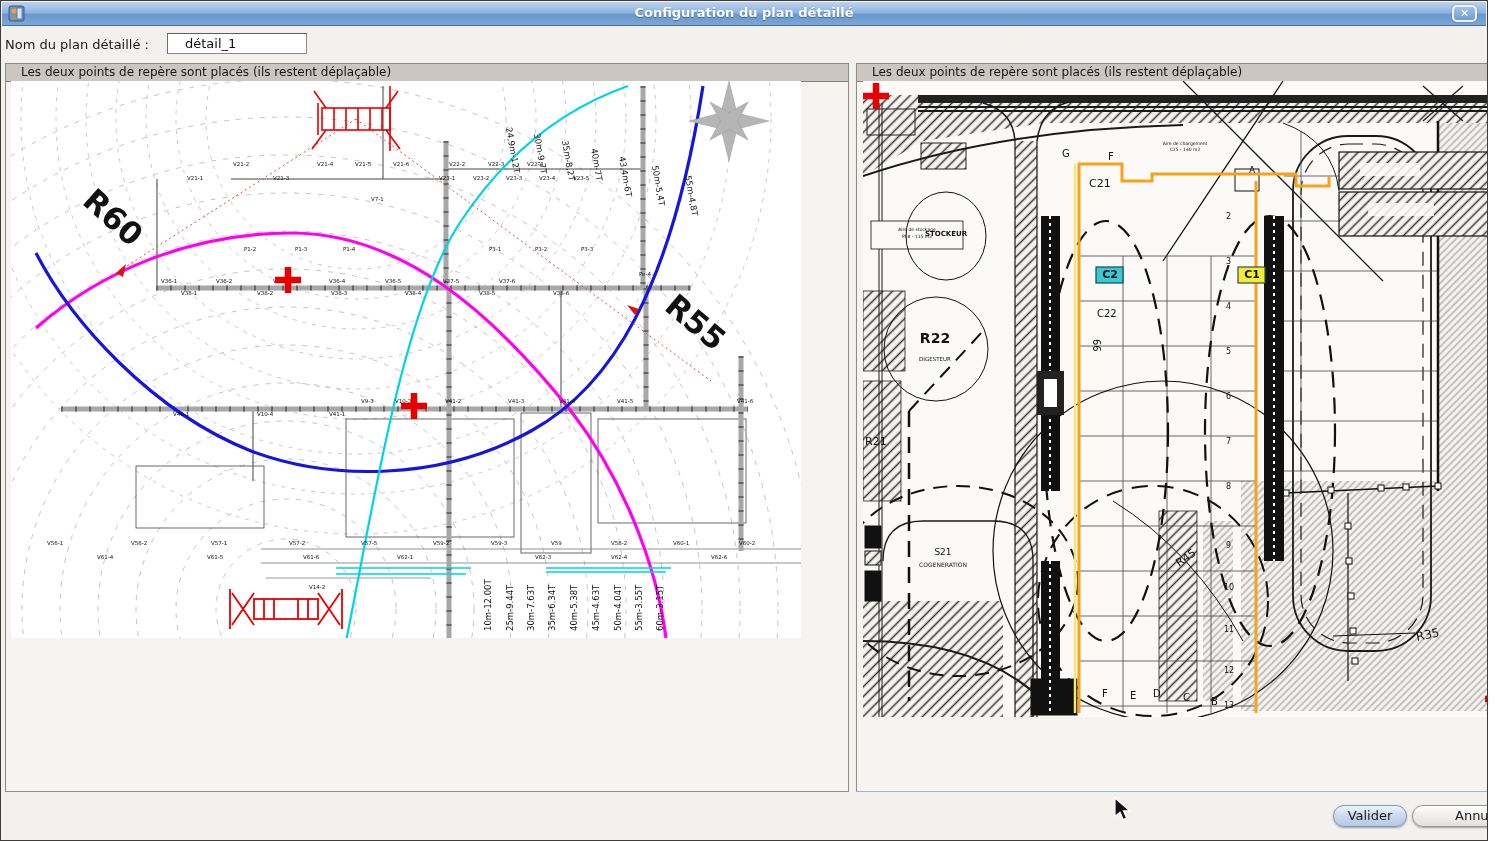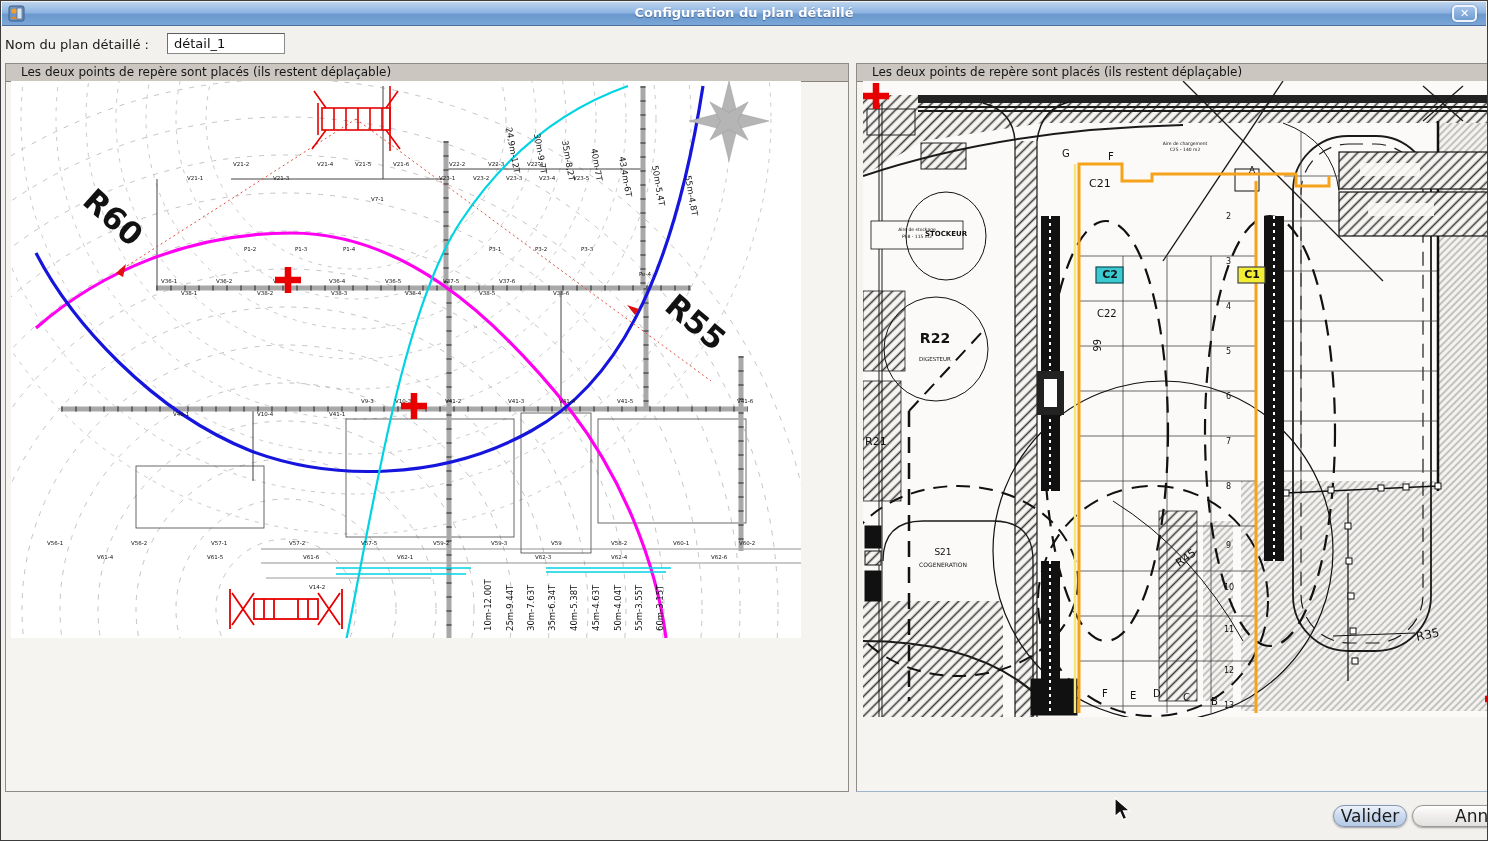--- a/index.html
+++ b/index.html
@@ -26,39 +26,39 @@
     border:2px solid #eef4fb;border-radius:5px;
     background:linear-gradient(#a3c2e8,#6f9cd2);
     color:#fff;font-size:11px;font-weight:bold;line-height:13px;text-align:center;
     box-sizing:border-box;cursor:default;box-shadow:0 0 2px rgba(30,60,110,.5);
   }
   
   .form-label{position:absolute;left:4px;top:36px;font-size:13px;color:#1b1b1b;}
   .name-input{
     position:absolute;left:166px;top:32px;width:104px;height:17px;
     border:1px solid #8a8a8a;border-top-color:#5e5e5e;border-left-color:#6e6e6e;
-    background:#fff;font-size:13px;font-family:inherit;padding:1px 6px;color:#111;
+    background:#fff;font-size:13px;font-family:inherit;padding:1px 17px;color:#111;
   }
   
   .gpanel{position:absolute;border:1px solid #8f8c87;background:#f5f4f1;box-sizing:border-box;}
   .gpanel.left{left:4px;top:62px;width:844px;height:729px;}
   .gpanel.right{left:855px;top:62px;width:653px;height:729px;border-bottom-color:#9fb4cf;}
   .gpanel .ghead{
     height:16px;background:#cbc7c0;border-bottom:1px solid #86827c;
     font-size:12px;color:#161616;padding:1px 0 0 15px;white-space:nowrap;overflow:hidden;
   }
   .plan-wrap{position:absolute;background:#fff;}
   .gpanel.left .plan-wrap{left:5px;top:17px;width:790px;height:557px;}
   .gpanel.right .plan-wrap{left:6px;top:17px;width:641px;height:636px;background:#fbfaf8;}
   .plan-wrap svg{display:block;}
   svg text{font-family:"DejaVu Sans","Liberation Sans",sans-serif;fill:#111;}
   
   .pill{
     position:absolute;top:804px;height:22px;border-radius:11px;
-    font-size:17px;color:#1a1a1a;text-align:center;line-height:20px;
+    font-size:13px;color:#1a1a1a;text-align:center;line-height:20px;
     box-sizing:border-box;box-shadow:0 1px 2px rgba(0,0,0,.35);cursor:default;
   }
   .pill.valider{
     left:1332px;width:74px;
     background:linear-gradient(#eef3fa,#cddbee 45%,#b5cae4);
     border:1px solid #8496b2;
   }
   .pill.annuler{
     left:1411px;width:91px;
     background:linear-gradient(#ffffff,#f0efee 45%,#e2e1df);

